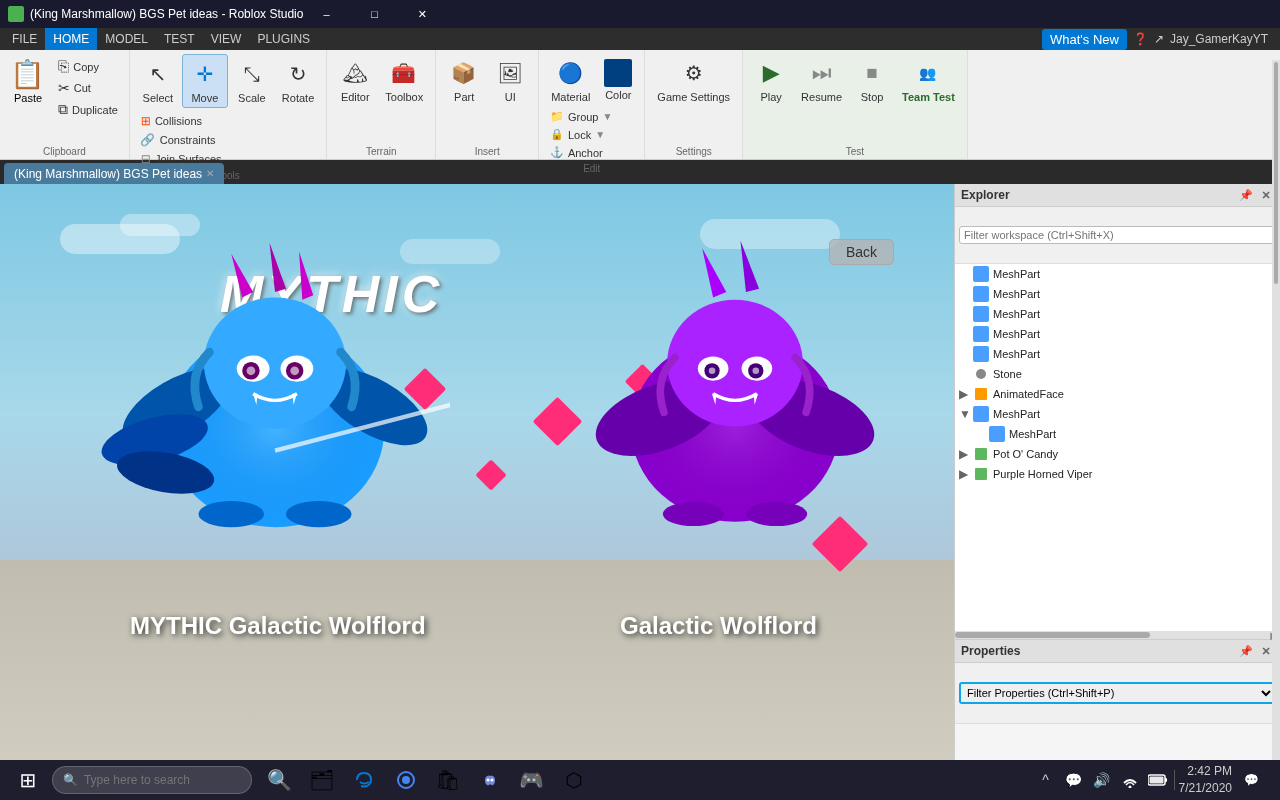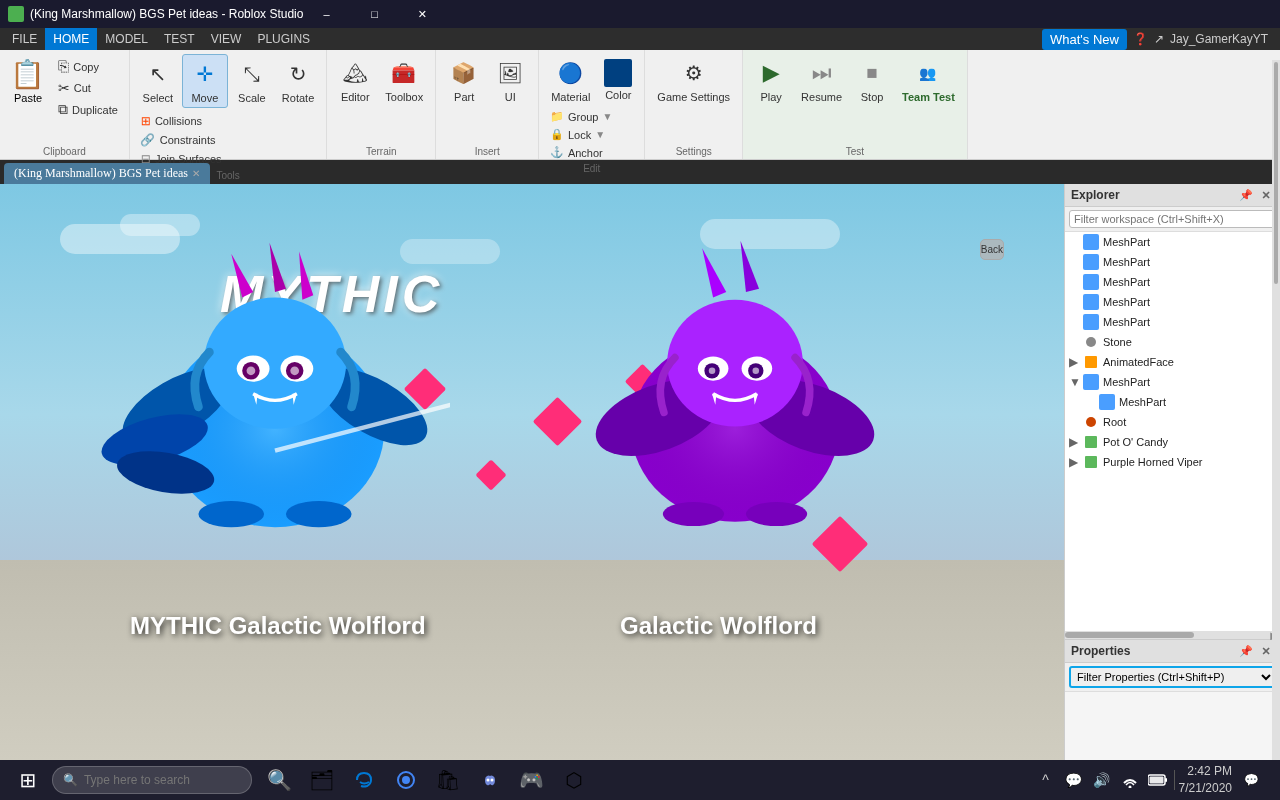--- a/index.html
+++ b/index.html
@@ -158,21 +158,20 @@
       align-items: center;
       gap: 4px;
       padding: 0 10px;
       background: #3c3c3c;
       color: #ccc;
       font-size: 12px;
       cursor: pointer;
       border-top-left-radius: 4px;
       border-top-right-radius: 4px;
       margin-top: 3px;
-      font-family: Liberation Serif, serif;
     }
     .tab.active { background: #4a7a9b; color: white; }
     .tab-close { font-size: 10px; cursor: pointer; color: #aaa; }
 
     
     #main-area {
       display: flex;
       height: calc(800px - 28px - 22px - 110px - 24px - 40px);
     }
 
@@ -225,38 +224,38 @@
       height: 350px;
     }
 
     
     .back-btn {
       position: absolute;
       top: 55px;
       right: 60px;
       background: rgba(180,180,180,0.8);
       border: 1px solid #aaa;
-      padding: 4px 0;
+      padding: 4px 16px;
       border-radius: 5px;
       cursor: pointer;
-      font-size: 10px;
+      font-size: 14px;
       color: #333;
     }
 
     
     .gem {
       position: absolute;
       background: #ff2d78;
       transform: rotate(45deg);
       border-radius: 2px;
     }
 
     
     #right-panel {
-      width: 216px;
+      width: 326px;
       background: #f5f5f5;
       display: flex;
       flex-direction: column;
       border-left: 1px solid #ccc;
     }
 
     
     #explorer {
       flex: 1;
       display: flex;
@@ -271,21 +270,21 @@
       background: #e0e0e0;
       border-bottom: 1px solid #ccc;
       font-size: 12px;
       font-weight: bold;
       color: #333;
     }
     .panel-controls { display: flex; gap: 4px; }
     .panel-ctrl-btn { width: 16px; height: 16px; display: flex; align-items: center; justify-content: center; cursor: pointer; font-size: 11px; color: #666; }
 
     .filter-bar {
-      padding: 3px 4px;
+      padding: 19px 4px;
       background: #f0f0f0;
       border-bottom: 1px solid #ddd;
     }
     .filter-input {
       width: 100%;
       padding: 2px 4px;
       font-size: 11px;
       border: 1px solid #bbb;
       border-radius: 3px;
       background: white;
@@ -834,29 +833,20 @@
           <span class="tree-indent"></span>
           <span class="tree-expand"> </span>
           <span class="tree-icon mesh-icon">
               <svg width="12" height="12" viewBox="0 0 12 12">
                 <rect width="12" height="12" rx="1" fill="#4a9eff"></rect>
               </svg>
             </span>
           <span class="tree-item-label">MeshPart</span>
         </div>
         <div class="tree-item">
-          <span class="tree-expand"> </span>
-          <span class="tree-icon">
-              <svg width="12" height="12" viewBox="0 0 12 12">
-                <circle cx="6" cy="6" r="5" fill="#cc4400"></circle>
-              </svg>
-            </span>
-          <span class="tree-item-label">Root</span>
-        </div>
-        <div class="tree-item">
           <span class="tree-expand">▶</span>
           <span class="tree-icon">
               <svg width="12" height="12" viewBox="0 0 12 12">
                 <rect width="12" height="12" rx="1" fill="#5cb85c"></rect>
               </svg>
             </span>
           <span class="tree-item-label">Pot O' Candy</span>
         </div>
         <div class="tree-item">
           <span class="tree-expand">▶</span>

